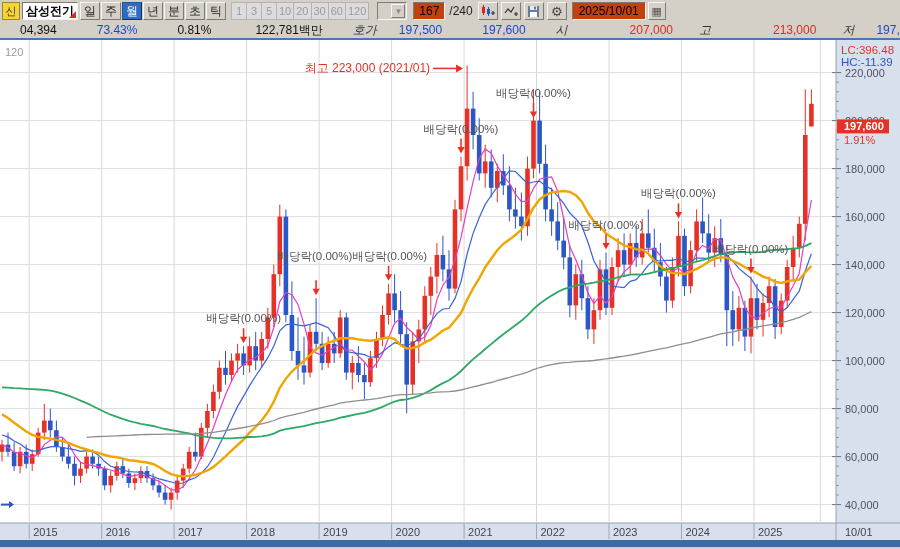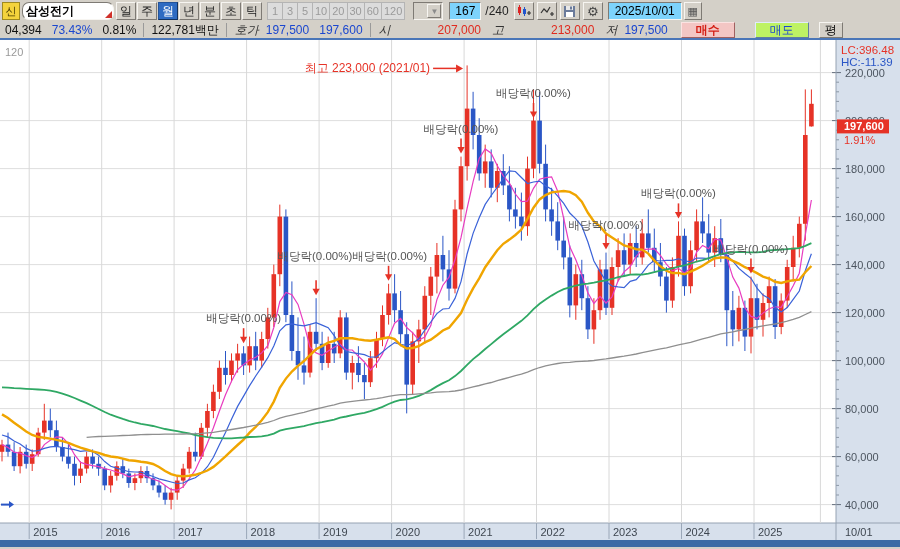--- a/index.html
+++ b/index.html
@@ -3,46 +3,46 @@
 <meta charset="utf-8">
 <style>
   * { box-sizing: border-box; margin: 0; padding: 0; }
   html,body { width:900px; height:549px; overflow:hidden; }
   body { font-family:"Liberation Sans","DejaVu Sans",sans-serif; background:#d4d0c8; font-size:12px; }
   .app { width:900px; height:549px; position:relative; }
 
   
   .toolbar { height:22px; display:flex; align-items:center; gap:2px; padding:1px 2px; background:#d4d0c8; }
   .raised { border:1px solid; border-color:#f7f5f1 #7e7a74 #7e7a74 #f7f5f1; background:#d4d0c8; }
-  .sunken { border:1px solid; border-color:#7e7a74 #f7f5f1 #f7f5f1 #7e7a74; background:#7dd3fc; }
+  .sunken { border:1px solid; border-color:#7e7a74 #f7f5f1 #f7f5f1 #7e7a74; background:#c2410c; }
   .stock-icon { width:18px; height:18px; background:#f4d33c; border:1px solid #9f8a20; color:#4a3c00;
     font-size:11px; display:flex; align-items:center; justify-content:center; flex:0 0 auto; }
-  .stock-name { width:92px; height:18px; background:#fff; display:flex; align-items:flex-start;
-    padding:0 3px; position:relative; font-weight:bold;border-radius:7px; }
+  .stock-name { width:56px; height:18px; background:#fff; display:flex; align-items:flex-start;
+    padding:0 3px; position:relative; font-weight:bold; }
   .stock-name .tri { position:absolute; right:1px; bottom:1px; width:0; height:0;
     border-left:7px solid transparent; border-bottom:7px solid #d0302a; }
   .pbtn { min-width:18px; height:18px; padding:0 3px; font-size:12px; display:flex; align-items:center;
     justify-content:center; color:#222; cursor:default; }
   .pbtn.sel { background:#2e6bc2; color:#fff; border-color:#20la8c; border-color:#24549a #13325e #13325e #24549a; }
   .cyc { min-width:16px; height:18px; padding:0 2px; font-size:11px; display:flex; align-items:center;
     justify-content:center; color:#9a9a9a; background:#dcdcdc; border:1px solid #b4b4b4; margin-left:-1px; }
   .combo { width:30px; height:18px; margin-left:6px; display:flex; align-items:center; justify-content:flex-end; }
   .combo .arr { width:14px; height:14px; margin-right:1px; font-size:8px; color:#8a8a8a; display:flex;
     align-items:center; justify-content:center; }
   .numbox { width:32px; height:18px; font-size:12px; text-align:center; margin-left:4px; }
   input { font-family:inherit; font-size:12px; border:none; outline:none; }
   .slash { color:#222; padding:0 2px; }
   .icbtn { width:20px; height:18px; display:flex; align-items:center; justify-content:center; margin-left:1px; }
   .datebox { width:74px; height:18px; margin-left:3px; text-align:center; }
   .calbtn { width:18px; height:18px; font-size:11px; color:#555; display:flex; align-items:center; justify-content:center; }
 
   
   .quote { height:18px; display:flex; align-items:center; background:#d4d0c8; border-bottom:2px solid #4a76b8;
     font-size:12px; white-space:nowrap; }
-  .qv { padding:0 5px; color:#111; }
+  .qv { padding:0 20px; color:#111; }
   .qv.b { color:#1b47cf; }
   .qv.r { color:#e02a1e;margin-left:40px; }
   .qlabel { color:#333; padding:0 2px 0 6px;font-style:italic; }
   .qsep { width:1px; height:14px; background:#9a9a9a; margin:0 2px; }
   .trade-btn { height:16px; padding:0 14px; font-size:12px; margin-left:8px; display:flex; align-items:center; }
   .buy  { background:#f3c6c4; color:#d41f14; border:1px solid; border-color:#fbe3e2 #a06060 #a06060 #fbe3e2;font-weight:bold; }
   .sell { background:#bef264; color:#1b47cf; border:1px solid; border-color:#e0ecfb #607ea0 #607ea0 #e0ecfb; margin-left:20px;}
   .avg  { padding:0 5px; margin-left:10px; height:16px; display:flex; align-items:center; }
 
   

